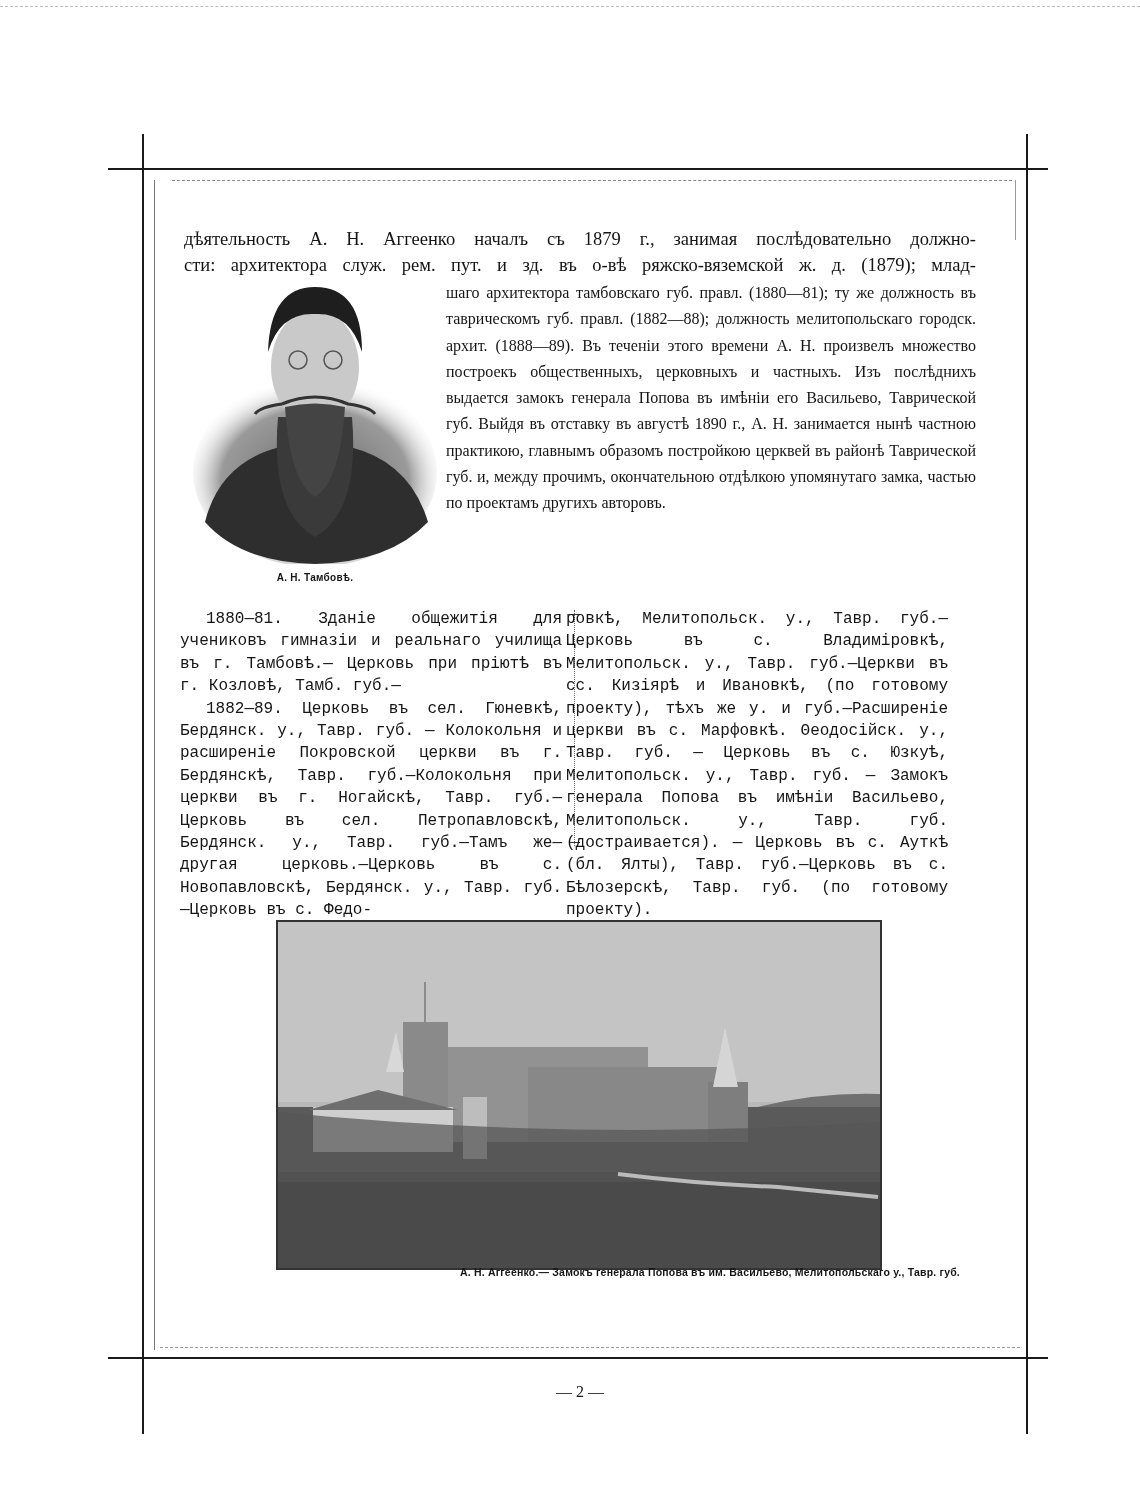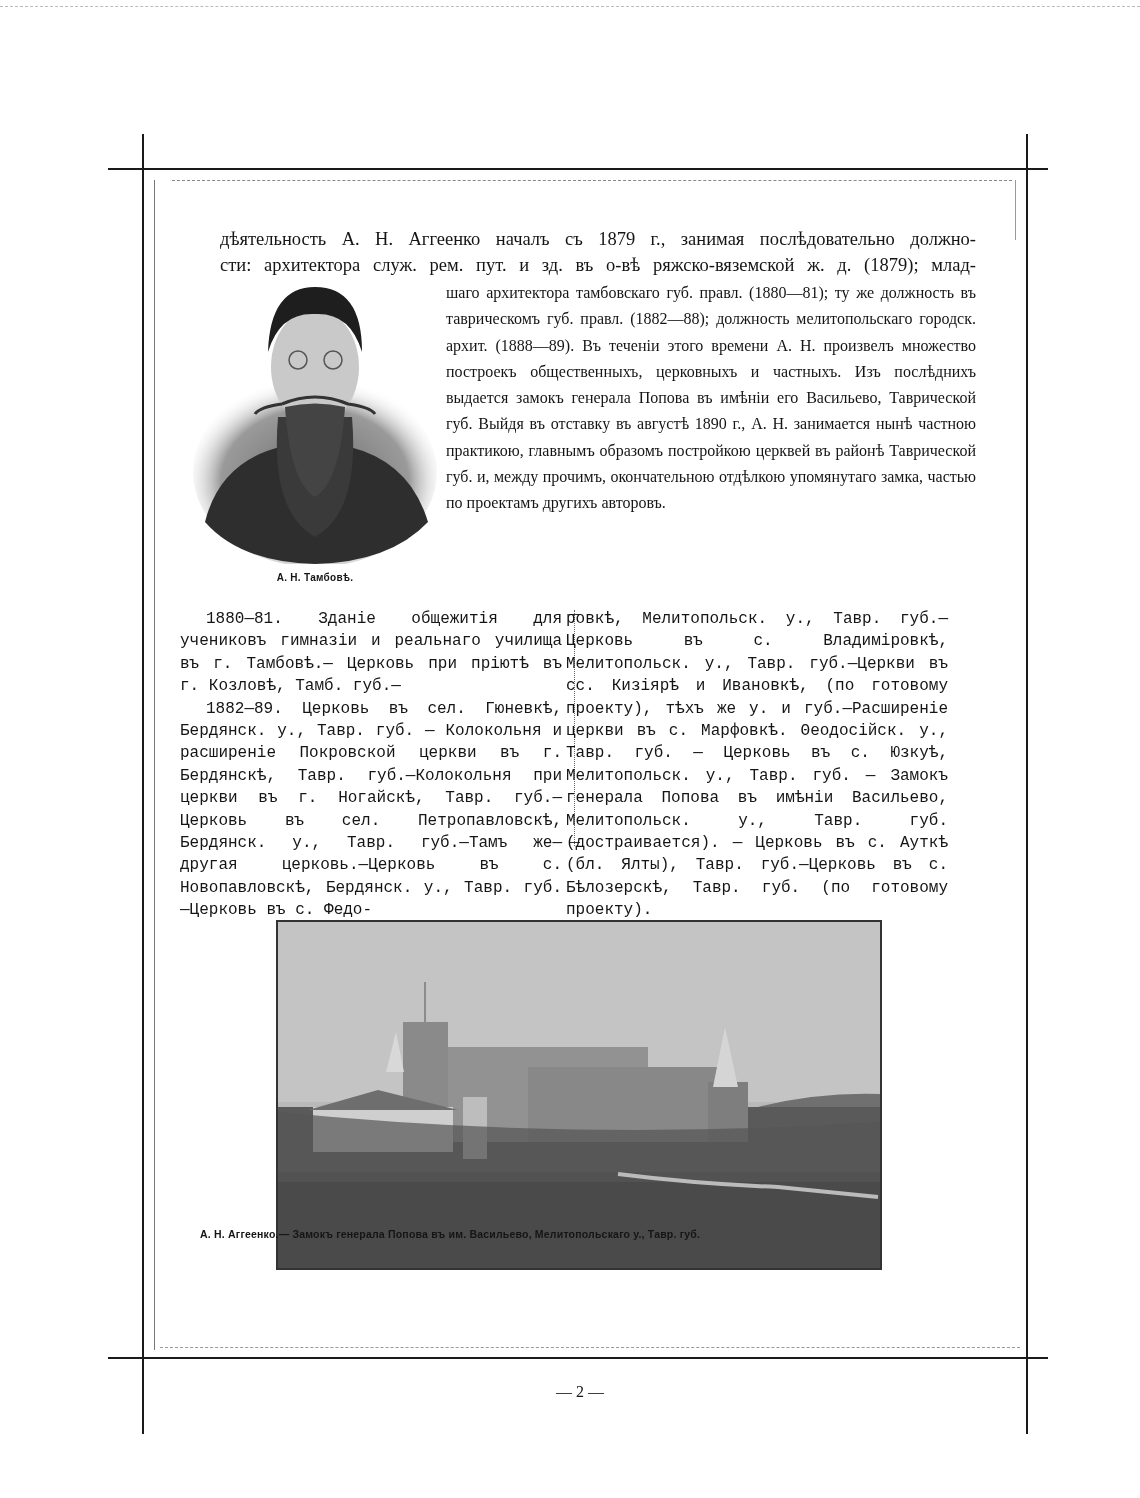--- a/index.html
+++ b/index.html
@@ -12,36 +12,36 @@
     .rule-v-l { left: 142px; top: 134px; width: 2px; height: 1300px; }
     .rule-v-r { left: 1026px; top: 134px; width: 2px; height: 1300px; }
     .rule-v-l2 { left: 154px; top: 180px; width: 1px; height: 1170px; background: #777; }
     .rule-v-r2 { left: 1015px; top: 180px; width: 1px; height: 60px; background: #999; }
     .dash-top { position: absolute; left: 172px; top: 180px; width: 840px; height: 0; border-top: 1px dashed #888; }
     .dash-bot { position: absolute; left: 160px; top: 1347px; width: 860px; height: 0; border-top: 1px dashed #999; }
     .tick-top { position: absolute; top: 6px; left: 0; width: 1140px; height: 0; border-top: 1px dashed #bbb; }
 
     
     .intro { position: absolute; left: 184px; top: 226px; width: 792px; font-size: 18.5px; line-height: 26px; text-align: justify; }
-    .intro-full { display: block; text-align: justify; text-align-last: justify; margin-left: 36px; }
+    .intro-full { display: block; text-align: justify; text-align-last: justify; }
     .intro-wrap { position: absolute; left: 446px; top: 280px; width: 530px; font-size: 16px; line-height: 26.3px; text-align: justify; }
 
     .portrait { position: absolute; left: 190px; top: 282px; width: 250px; height: 282px; }
     .portrait-caption { position: absolute; left: 190px; top: 572px; width: 250px; text-align: center; font-family: "Liberation Sans", "DejaVu Sans", sans-serif; font-weight: bold; font-size: 10px; letter-spacing: 0.3px; }
 
     .col { position: absolute; top: 608px; width: 382px; font-size: 16px; line-height: 22.4px; text-align: justify; }
     .col-left { left: 180px; }
     .col-right { left: 566px; }
     .col p { margin: 0; text-indent: 26px; font-family: Liberation Mono, monospace; }
     .col-right p { text-indent: 0; }
     .col-sep { position: absolute; left: 574px; top: 610px; width: 1px; height: 236px; border-left: 1px dotted #666; }
     .col-sep-cross { position: absolute; left: 569px; width: 11px; height: 1px; background: #333; }
 
     .photo { position: absolute; left: 276px; top: 920px; width: 602px; height: 346px; border: 2px solid #333; background: #8c8c8c; overflow: hidden; }
-    .photo-caption { position: absolute; left: 200px; top: 1228px; width: 760px; text-align: left; font-family: "Liberation Sans", "DejaVu Sans", sans-serif; font-weight: bold; font-size: 10.5px; letter-spacing: 0.2px; }
+    .photo-caption { position: absolute; left: 200px; top: 1266px; width: 760px; text-align: right; font-family: "Liberation Sans", "DejaVu Sans", sans-serif; font-weight: bold; font-size: 10.5px; letter-spacing: 0.2px; }
     .page-number { position: absolute; left: 520px; top: 1383px; width: 120px; text-align: center; font-size: 16px; }
   </style>
 </head>
 <body>
 
 <div class="tick-top"></div>
 
 <div class="rule rule-h-top"></div>
 <div class="rule rule-h-bot"></div>
 <div class="rule rule-v-l"></div>

